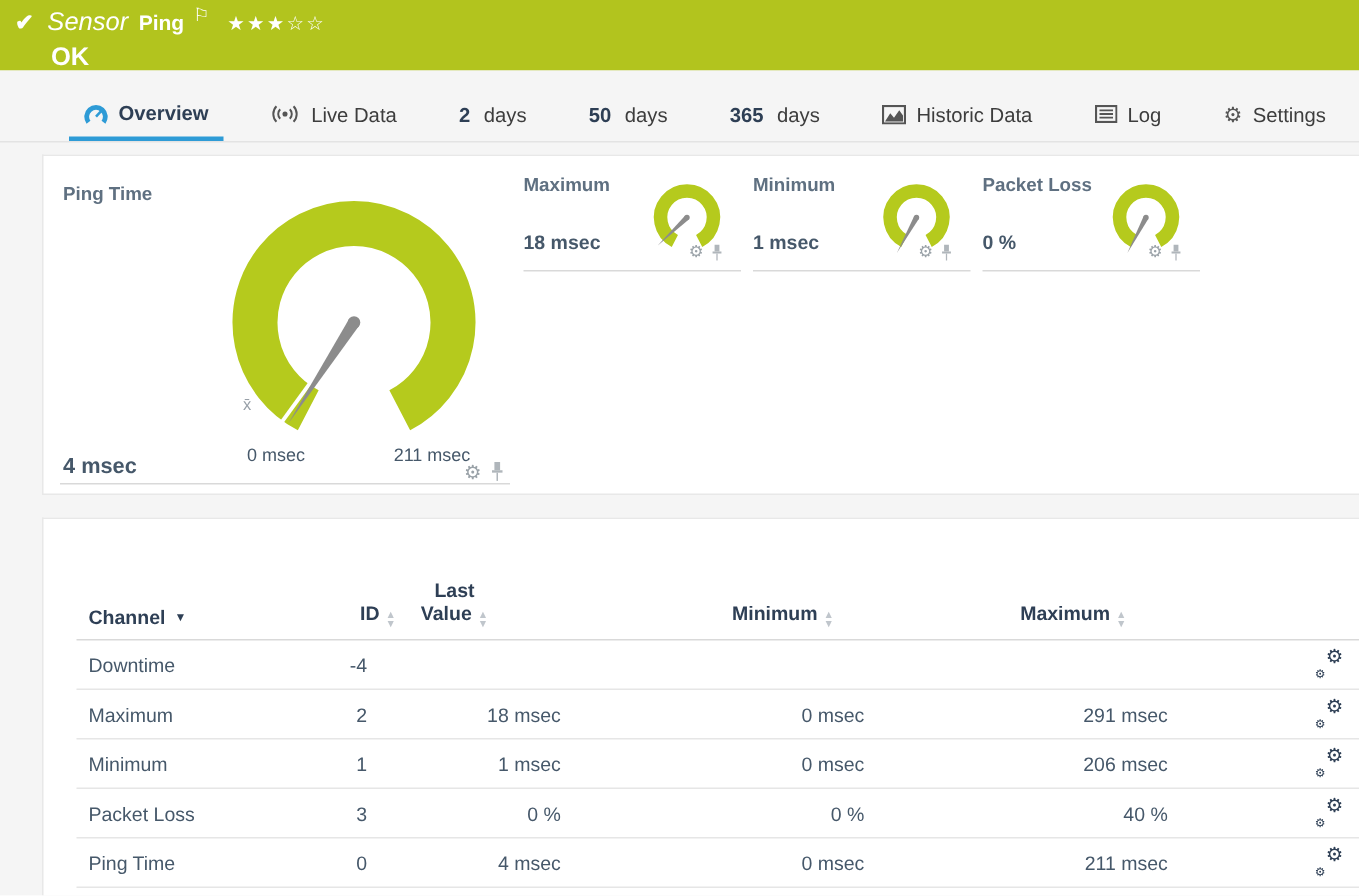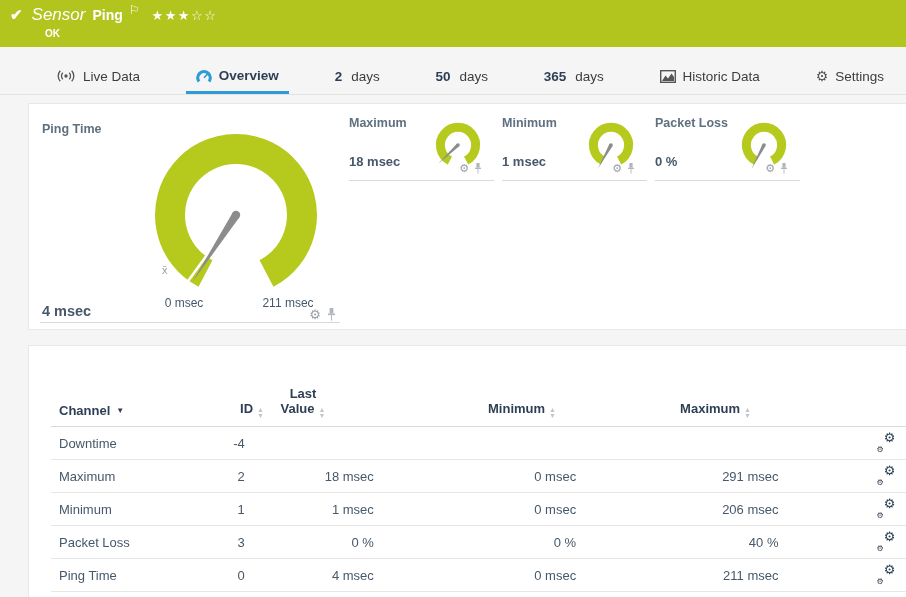--- a/index.html
+++ b/index.html
@@ -11,21 +11,21 @@
   }
 
   
   .topbar { position:absolute; left:0; top:0; width:906px; height:47px; background:#b2c41e; color:#fff; }
   .title-row { position:absolute; left:10px; top:5px; display:flex; align-items:baseline; }
   .check { font-size:15px; font-weight:700; margin-right:9px; }
   .sensor-type { font-style:italic; font-size:17px; margin-right:7px; }
   .sensor-name { font-weight:700; font-size:14px; }
   .flag { font-size:12px; margin-left:6px; position:relative; top:-6px; }
   .stars { font-size:13px; margin-left:12px; letter-spacing:1.5px; }
-  .status-ok { position:absolute; left:45px; top:28px; font-size:10px; font-weight:700; }
+  .status-ok { position:absolute; left:34px; top:28px; font-size:17px; font-weight:700; }
 
   
   .tabbar {
     position:absolute; left:0; top:47px; width:906px; height:48px;
     display:flex; align-items:flex-end; justify-content:space-between;
     padding:0 12px 0 46px; border-bottom:1px solid #e3e3e3; background:#f5f5f5;
   }
   .tab {
     display:flex; align-items:center; gap:7px; height:34px; padding:0 10px 2px 10px;
     font-size:13.5px; color:#3d3d3d; white-space:nowrap; cursor:pointer;
@@ -96,55 +96,64 @@
       <span class="check">✔</span>
       <span class="sensor-type">Sensor</span>
       <span class="sensor-name">Ping</span>
       <span class="flag">⚐</span>
       <span class="stars">★★★☆☆</span>
     </div>
     <div class="status-ok">OK</div>
   </div>
 
   <div class="tabbar">
+    <div class="tab active">
+      <svg width="16" height="14" viewBox="0 0 16 14">
+        <path d="M3 12.5 A 6.2 6.2 0 1 1 13 12.5" fill="none" stroke="#2e9bd6" stroke-width="3.2"></path>
+        <line x1="8" y1="8.8" x2="12.2" y2="4.2" stroke="#2e9bd6" stroke-width="1.7"></line>
+      </svg>
+      <span>Overview</span>
+    </div>
     <div class="tab">
       <svg width="20" height="12" viewBox="0 0 20 12">
         <circle cx="10" cy="6" r="1.7" fill="#555"></circle>
         <path d="M6.8 2.8 a4.5 4.5 0 0 0 0 6.4" fill="none" stroke="#555" stroke-width="1.3"></path>
         <path d="M4.3 0.8 a7.5 7.5 0 0 0 0 10.4" fill="none" stroke="#555" stroke-width="1.3"></path>
         <path d="M13.2 2.8 a4.5 4.5 0 0 1 0 6.4" fill="none" stroke="#555" stroke-width="1.3"></path>
         <path d="M15.7 0.8 a7.5 7.5 0 0 1 0 10.4" fill="none" stroke="#555" stroke-width="1.3"></path>
       </svg>
       <span>Live Data</span>
     </div>
-    <div class="tab active">
-      <svg width="16" height="14" viewBox="0 0 16 14">
-        <path d="M3 12.5 A 6.2 6.2 0 1 1 13 12.5" fill="none" stroke="#2e9bd6" stroke-width="3.2"></path>
-        <line x1="8" y1="8.8" x2="12.2" y2="4.2" stroke="#2e9bd6" stroke-width="1.7"></line>
-      </svg>
-      <span>Overview</span>
-    </div>
     <div class="tab">
       <span class="tab-num">2</span>
       <span>days</span>
     </div>
     <div class="tab">
       <span class="tab-num">50</span>
       <span>days</span>
     </div>
     <div class="tab">
       <span class="tab-num">365</span>
       <span>days</span>
     </div>
     <div class="tab">
       <svg width="16" height="13" viewBox="0 0 16 13">
         <rect x="0.7" y="0.7" width="14.6" height="11.6" fill="none" stroke="#555" stroke-width="1.4"></rect>
         <path d="M2 11 L5.5 5.5 L8 8.5 L11.5 3.5 L14 7 L14 11 Z" fill="#555"></path>
       </svg>
       <span>Historic Data</span>
+    </div>
+    <div class="tab">
+      <svg width="15" height="12" viewBox="0 0 15 12">
+        <rect x="0.7" y="0.7" width="13.6" height="10.6" fill="none" stroke="#555" stroke-width="1.4"></rect>
+        <line x1="3" y1="3.6" x2="12" y2="3.6" stroke="#555" stroke-width="1.2"></line>
+        <line x1="3" y1="6" x2="12" y2="6" stroke="#555" stroke-width="1.2"></line>
+        <line x1="3" y1="8.4" x2="12" y2="8.4" stroke="#555" stroke-width="1.2"></line>
+      </svg>
+      <span>Log</span>
     </div>
     <div class="tab">
       <span style="font-size:14px;color:#555;line-height:1;">⚙</span>
       <span>Settings</span>
     </div>
   </div>
 
   <div class="panel" id="panel-gauges">
 
     <div class="main-widget">

